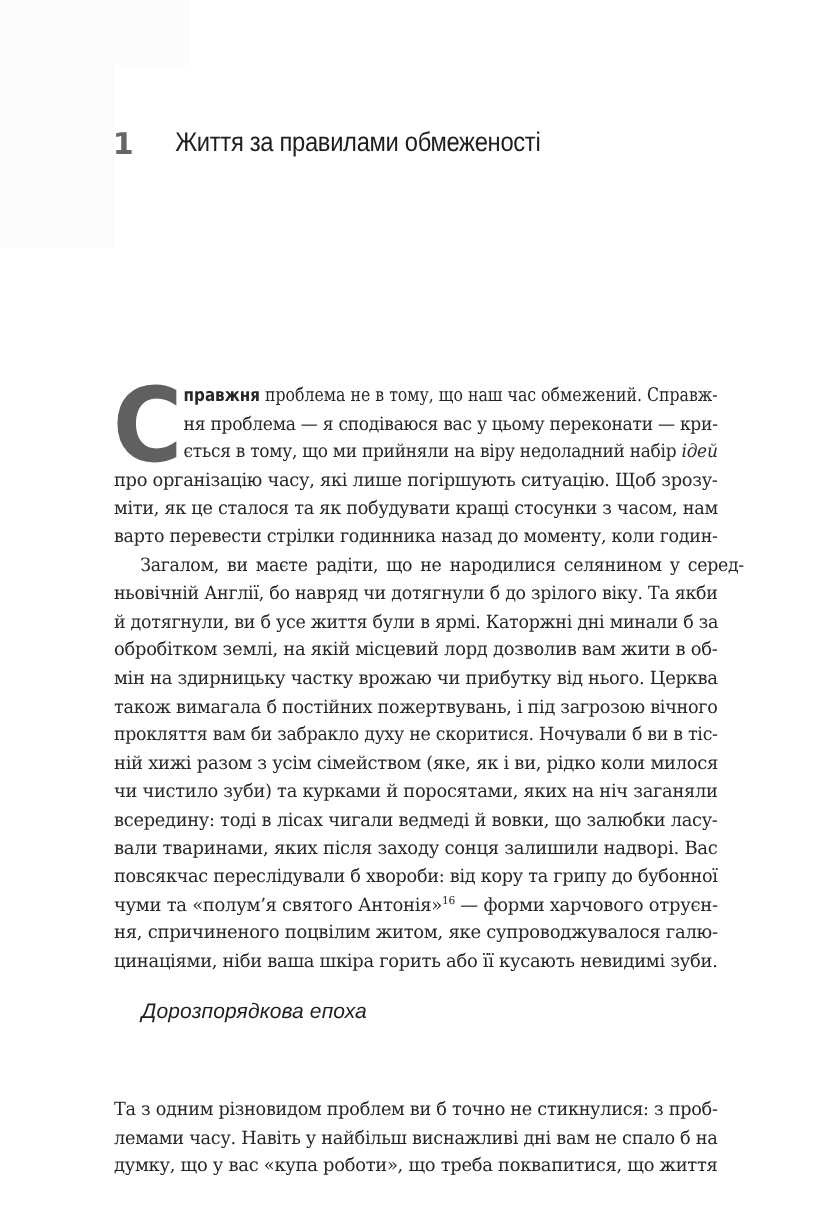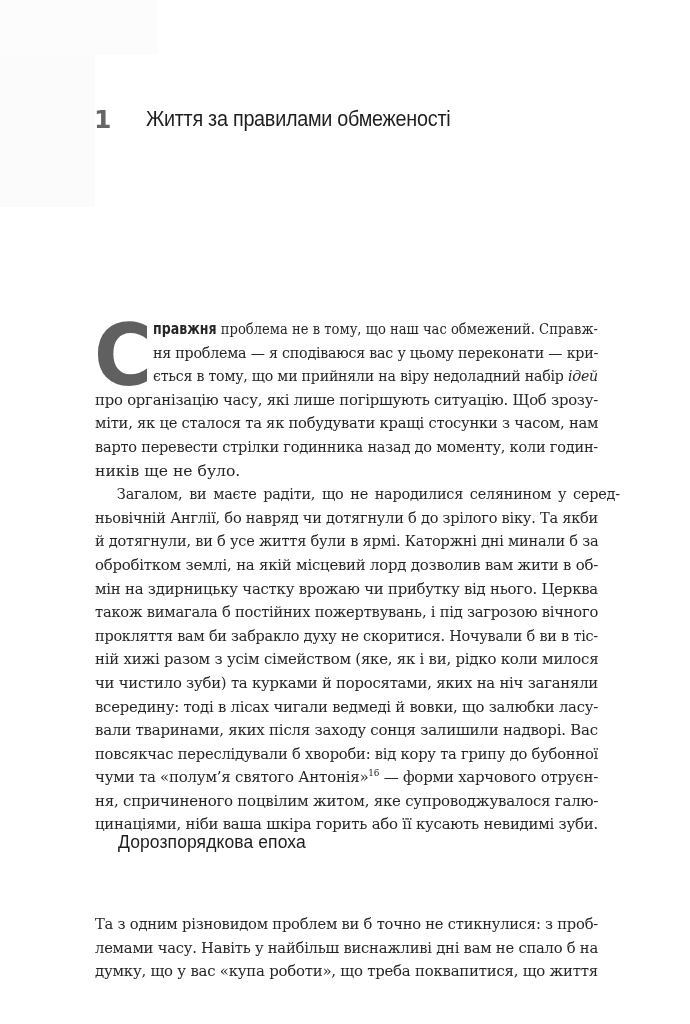--- a/index.html
+++ b/index.html
@@ -106,20 +106,21 @@
       vertical-align: super;
     }
     .subheading {
       position: absolute;
       left: 118px;
       top: 832px;
       font-family: "Liberation Sans", "DejaVu Sans", sans-serif;
       font-size: 17.5px;
       color: #1e1e1e;
       letter-spacing: 0.1px;
+      font-style: italic;
     }
     .p1 { top: 318px; }
     .p3 { top: 913px; }
     .condense { font-size: 15.2px; letter-spacing: -0.25px; }
   </style>
 </head>
 <body>
 
 <div class="bg-panel-a"></div>
 <div class="bg-panel-b"></div>
@@ -132,21 +133,20 @@
 <div class="body-text p1">
   <div class="dropcap-block">
     <span class="dropcap">С</span>
     <span class="line dropcap-line" style="display: block; transform: scaleX(0.8412); width: 529px;"><span class="lead-bold">правжня</span><span> проблема не в тому, що наш час обмежений. Справж-</span></span>
     <span class="line dropcap-line condense" style="display: block; transform: scaleX(0.9388); width: 474px;">ня проблема — я сподіваюся вас у цьому переконати — кри-</span>
     <span class="line dropcap-line condense" style="display: block; transform: scaleX(0.9329); width: 477px;"><span>ється в тому, що ми прийняли на віру недоладний набір </span><span class="italic">ідей</span></span>
   </div>
   <span class="line condense" style="display: block; transform: scaleX(0.9786); width: 514px;">про організацію часу, які лише погіршують ситуацію. Щоб зрозу-</span>
   <span class="line condense" style="display: block; transform: scaleX(0.9692); width: 519px;">міти, як це сталося та як побудувати кращі стосунки з часом, нам</span>
   <span class="line condense" style="display: block; transform: scaleX(0.9581); width: 525px;">варто перевести стрілки годинника назад до моменту, коли годин-</span>
-  <span class="line last" style="display: block;">ників ще не було.</span>
 
   <span class="line indent condense" style="display: block; transform: scaleX(0.9509); width: 529px;">Загалом, ви маєте радіти, що не народилися селянином у серед-</span>
   <span class="line condense" style="display: block; transform: scaleX(0.9581); width: 525px;">ньовічній Англії, бо навряд чи дотягнули б до зрілого віку. Та якби</span>
   <span class="line condense" style="display: block; transform: scaleX(0.9581); width: 525px;">й дотягнули, ви б усе життя були в ярмі. Каторжні дні минали б за</span>
   <span class="line condense" style="display: block; transform: scaleX(0.9824); width: 512px;">обробітком землі, на якій місцевий лорд дозволив вам жити в об-</span>
   <span class="line condense" style="display: block; transform: scaleX(0.9805); width: 513px;">мін на здирницьку частку врожаю чи прибутку від нього. Церква</span>
   <span class="line condense" style="display: block; transform: scaleX(0.9673); width: 520px;">також вимагала б постійних пожертвувань, і під загрозою вічного</span>
   <span class="line condense" style="display: block; transform: scaleX(0.9509); width: 529px;">прокляття вам би забракло духу не скоритися. Ночували б ви в тіс-</span>
   <span class="line condense" style="display: block; transform: scaleX(0.9843); width: 511px;">ній хижі разом з усім сімейством (яке, як і ви, рідко коли милося</span>
   <span class="line condense" style="display: block; transform: scaleX(0.9786); width: 514px;">чи чистило зуби) та курками й поросятами, яких на ніч заганяли</span>

